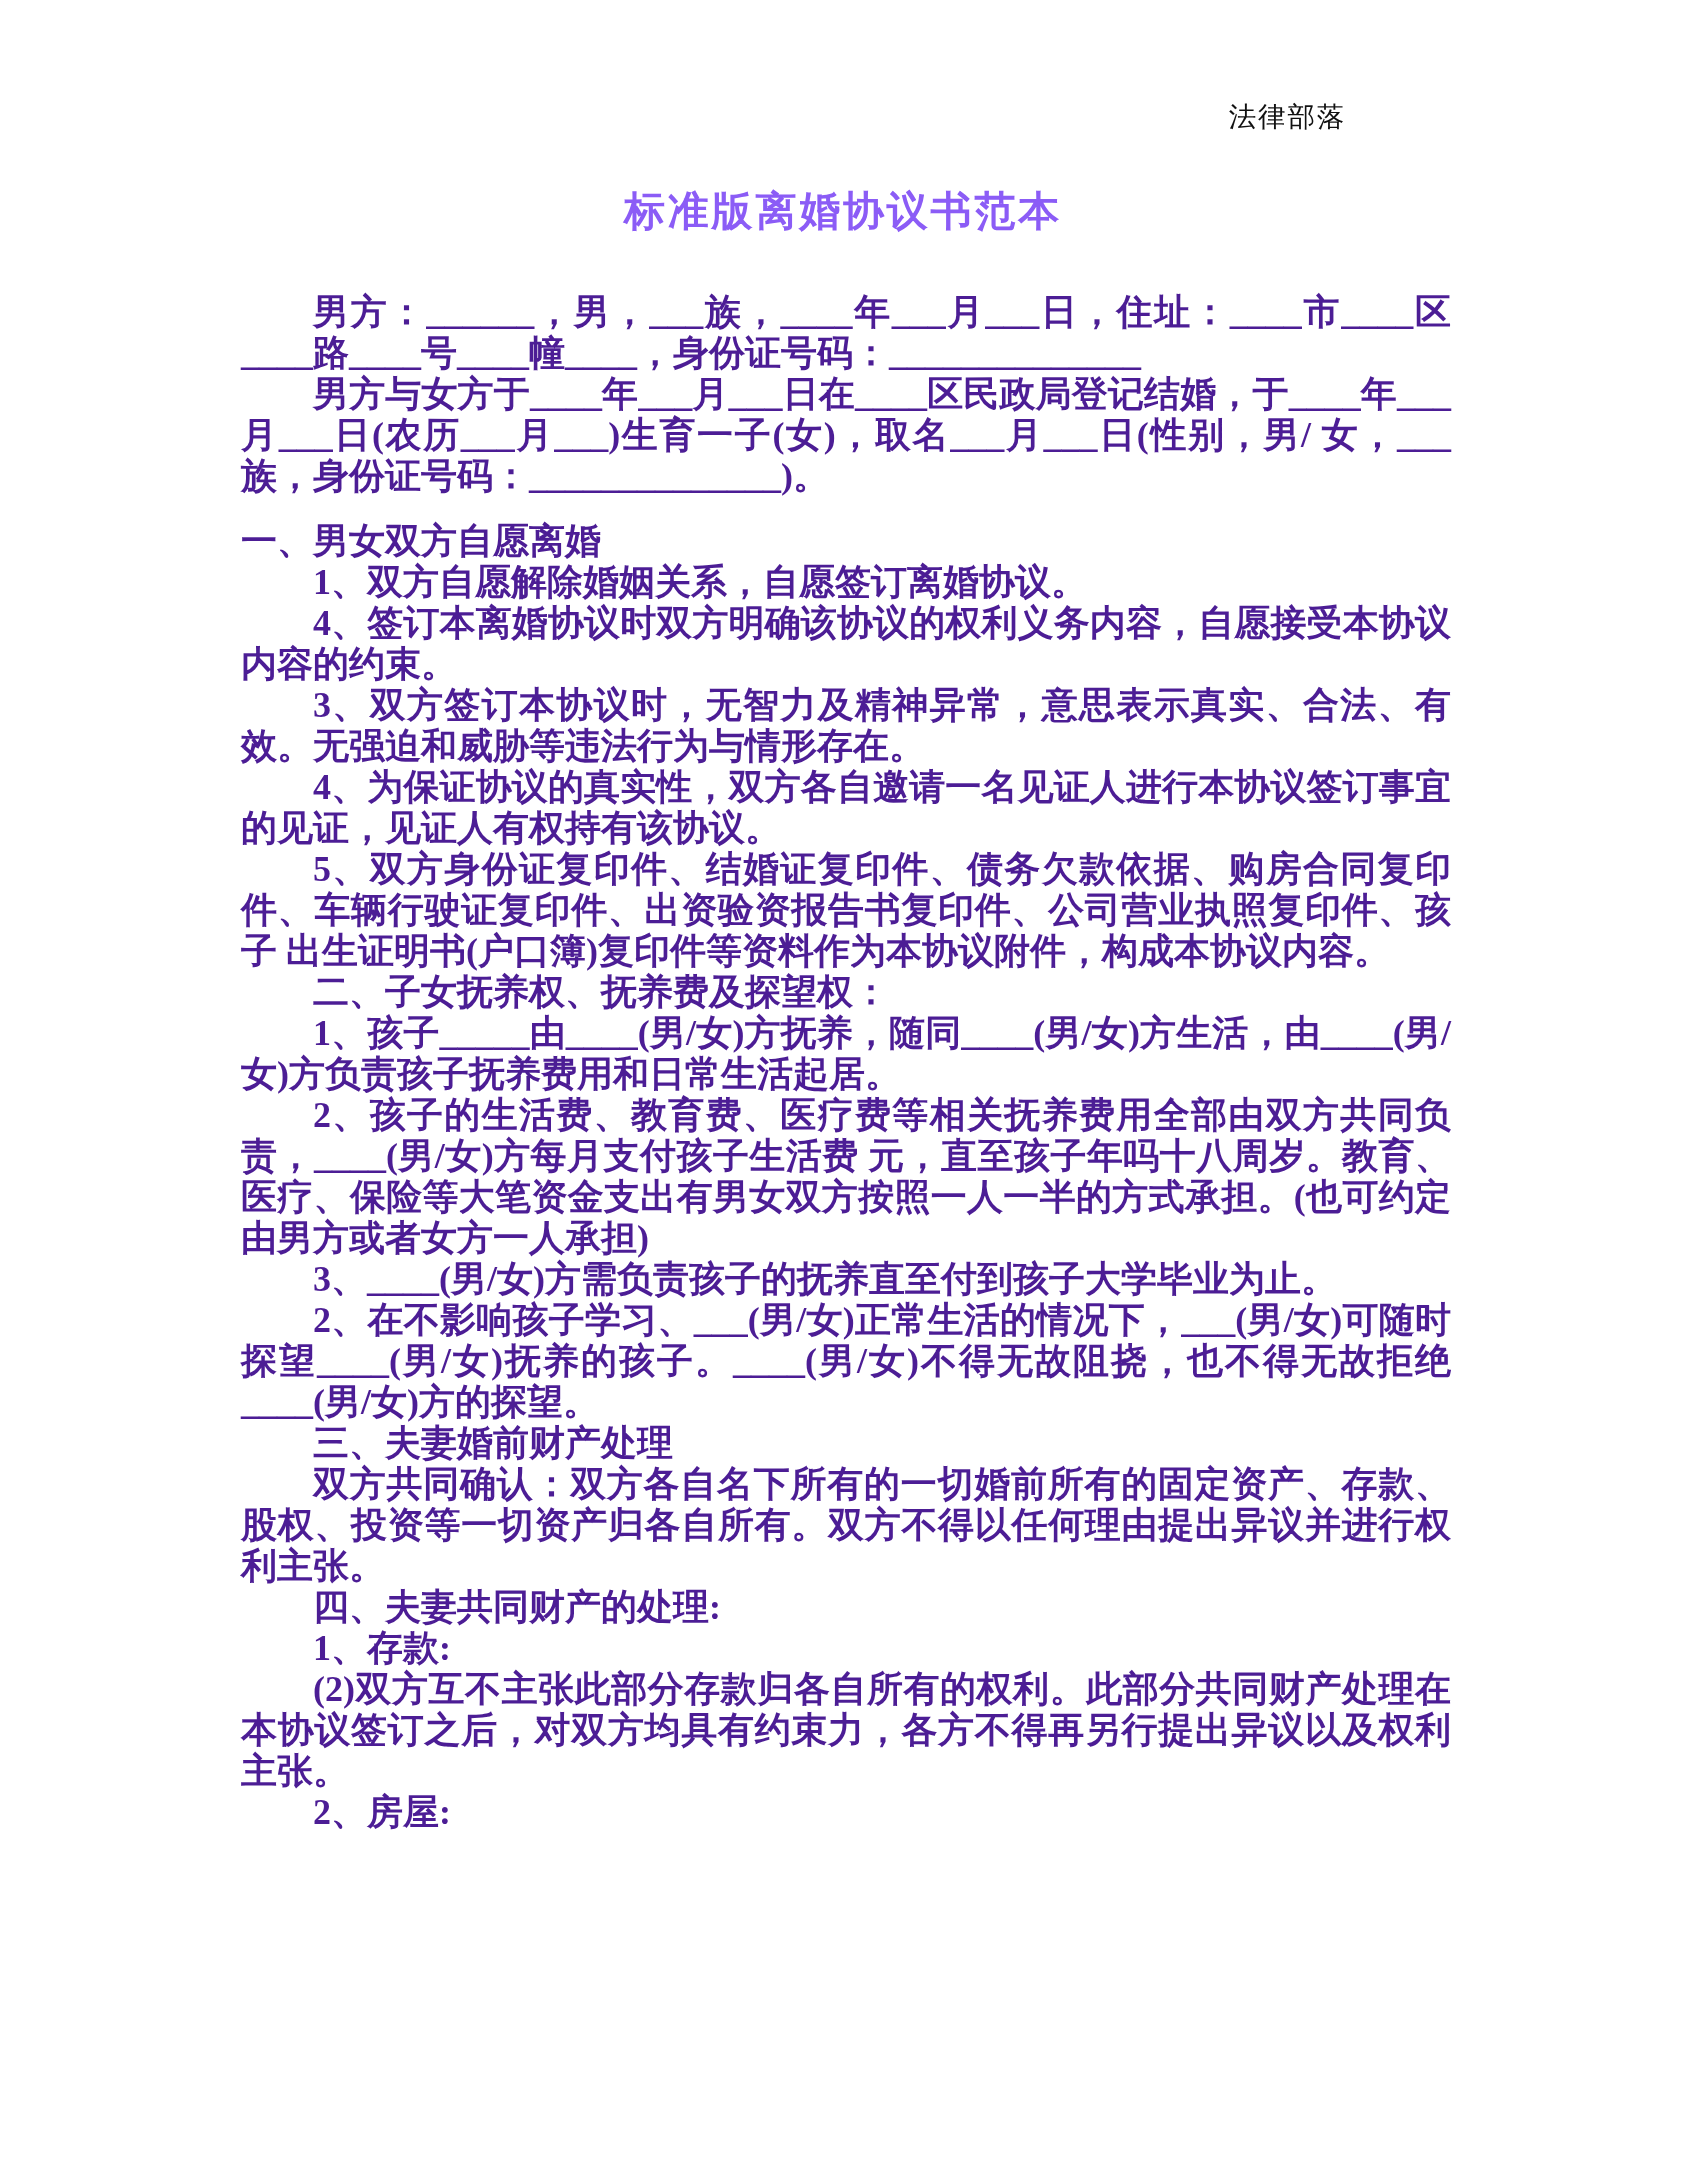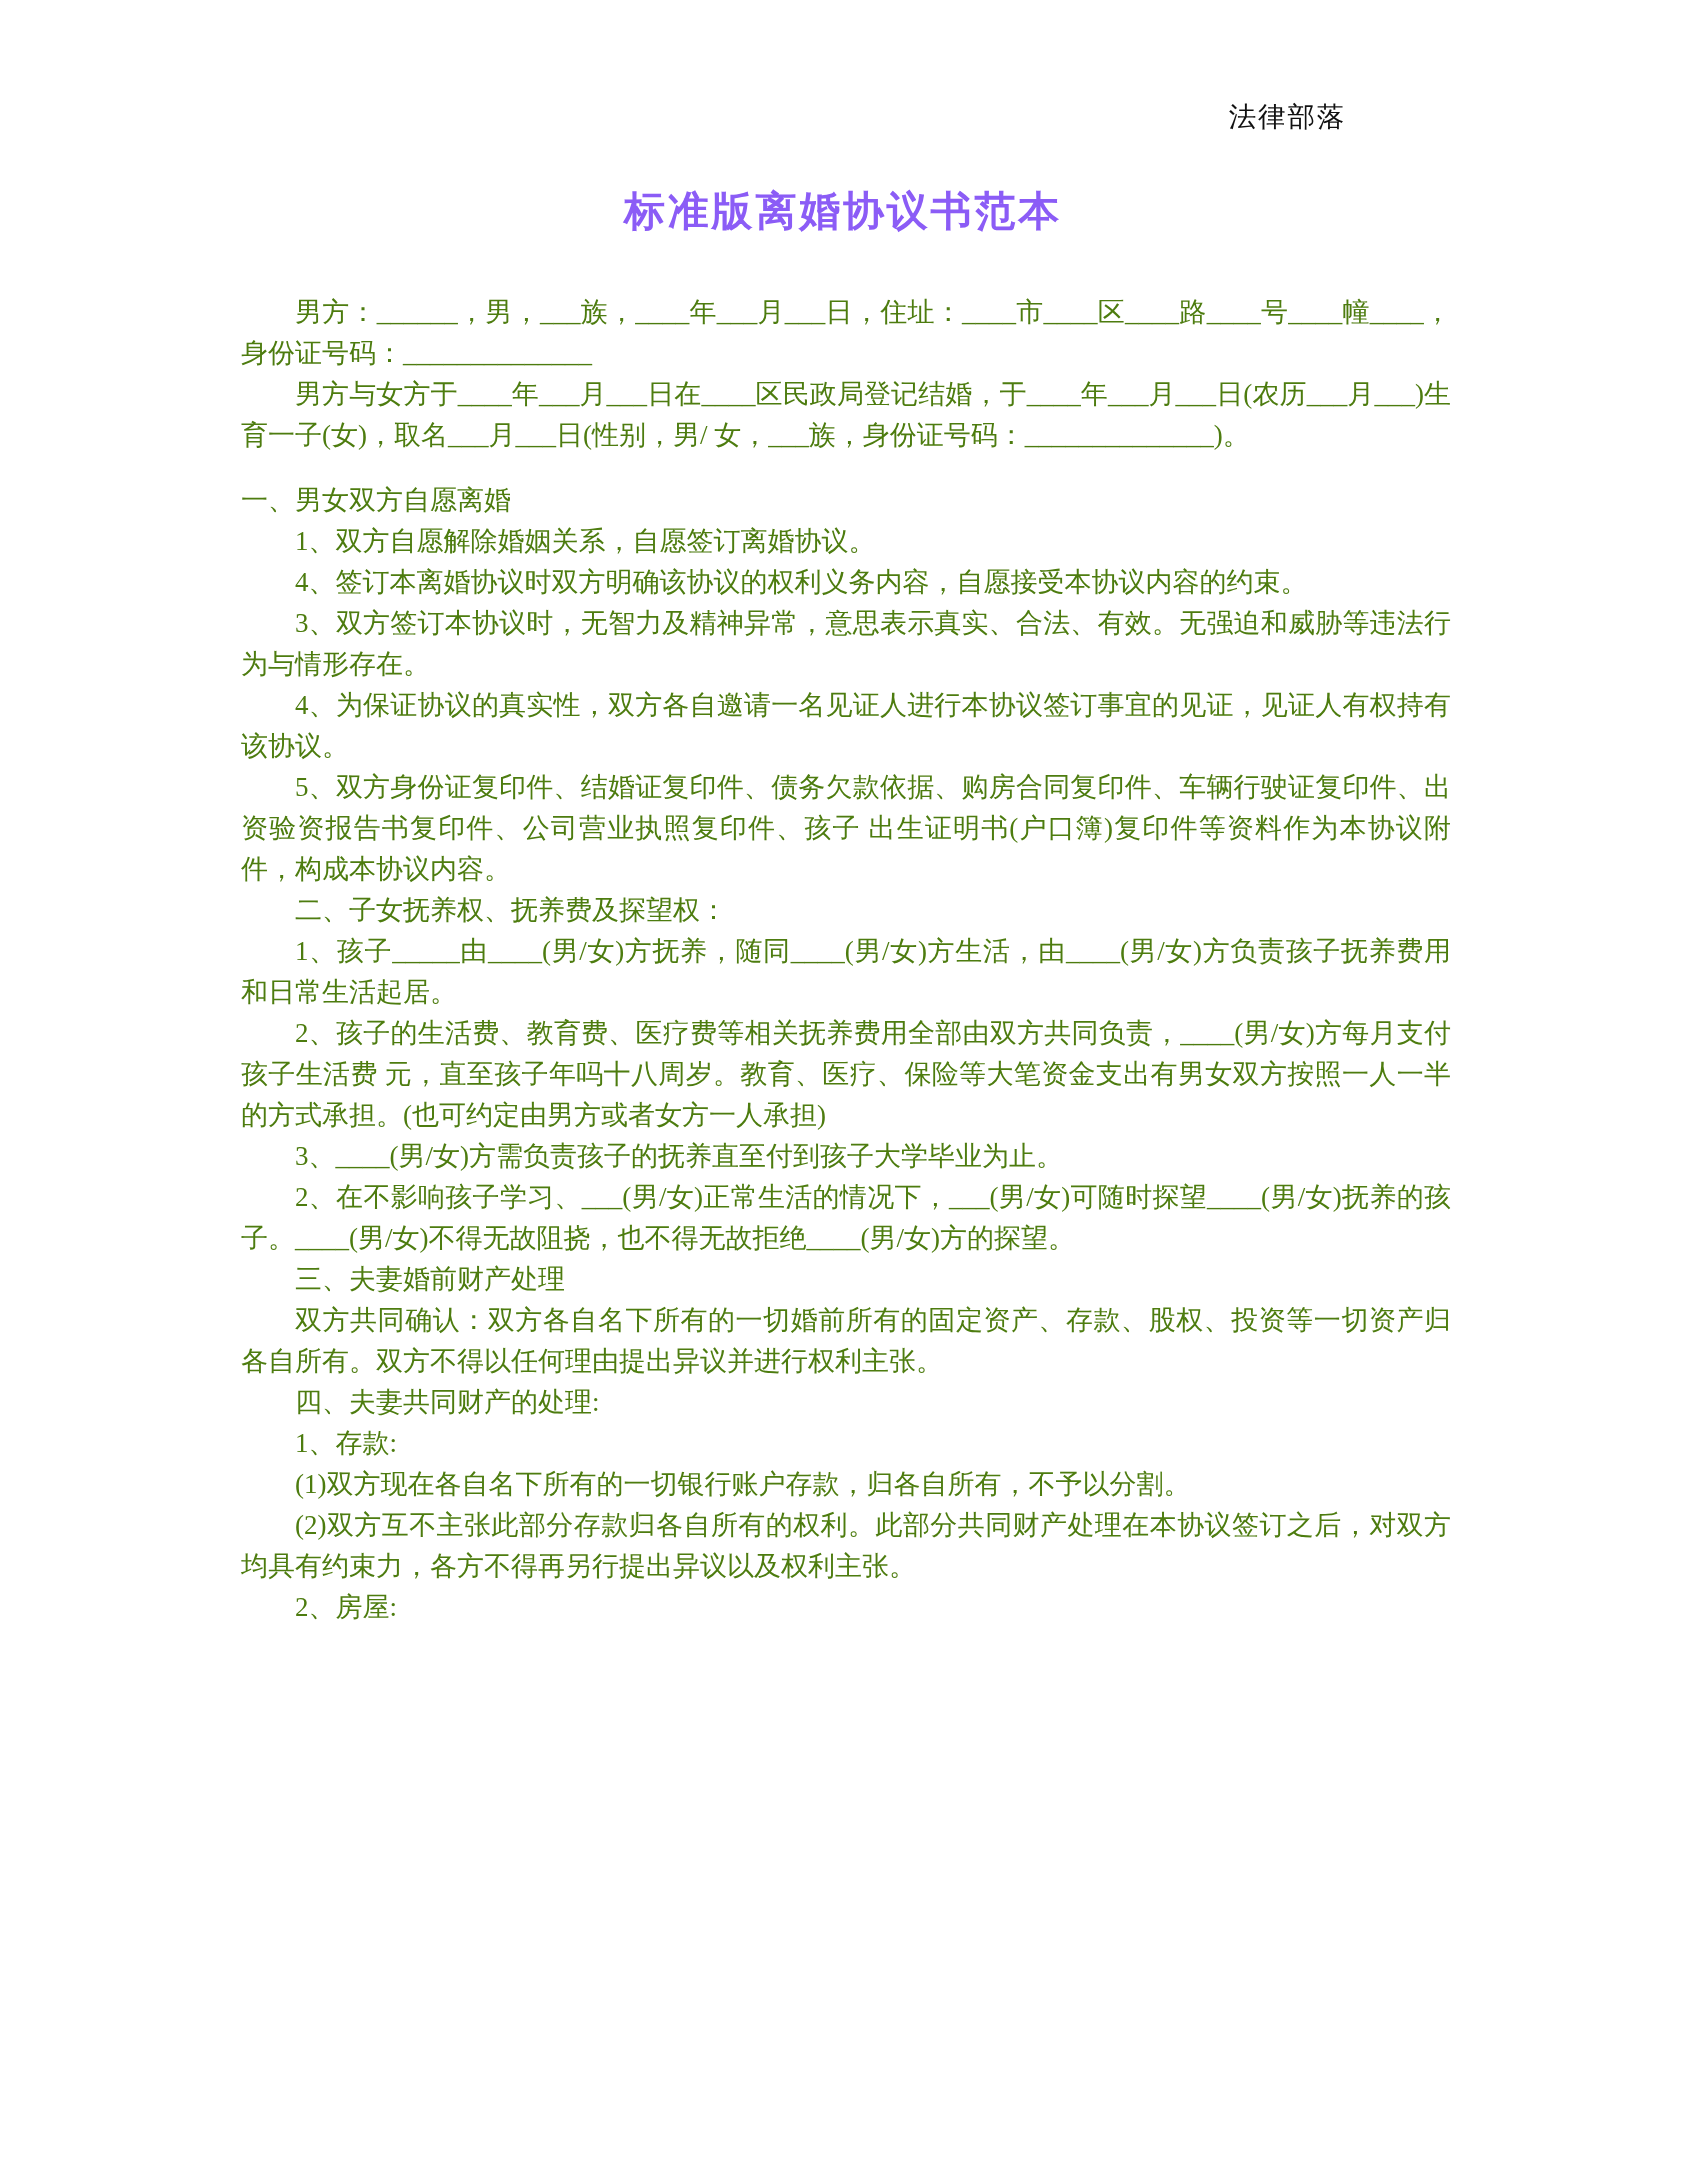--- a/index.html
+++ b/index.html
@@ -35,24 +35,25 @@
     font-size: 41px;
     font-weight: bold;
     letter-spacing: 2.8px;
     color: #8b5cf6;
   }
   .doc-body {
     position: absolute;
     top: 292px;
     left: 241px;
     width: 1210px;
-    font-size: 27px;
+    font-size: 36px;
     line-height: 41px;
     text-align: justify;
-    color: #4d7c0f;
+    color: #4c1d95;
+    font-weight: bold;
   }
   .doc-body p {
     margin: 0;
     padding: 0;
   }
   .doc-body p.indent {
     text-indent: 2em;
   }
   .doc-body p.gap-top {
     margin-top: 24px;
@@ -77,18 +78,17 @@
       <p class="indent">5、双方身份证复印件、结婚证复印件、债务欠款依据、购房合同复印件、车辆行驶证复印件、出资验资报告书复印件、公司营业执照复印件、孩子 出生证明书(户口簿)复印件等资料作为本协议附件，构成本协议内容。</p>
       <p class="indent">二、子女抚养权、抚养费及探望权：</p>
       <p class="indent">1、孩子_____由____(男/女)方抚养，随同____(男/女)方生活，由____(男/女)方负责孩子抚养费用和日常生活起居。</p>
       <p class="indent">2、孩子的生活费、教育费、医疗费等相关抚养费用全部由双方共同负责，____(男/女)方每月支付孩子生活费 元，直至孩子年吗十八周岁。教育、医疗、保险等大笔资金支出有男女双方按照一人一半的方式承担。(也可约定由男方或者女方一人承担)</p>
       <p class="indent">3、____(男/女)方需负责孩子的抚养直至付到孩子大学毕业为止。</p>
       <p class="indent">2、在不影响孩子学习、___(男/女)正常生活的情况下，___(男/女)可随时探望____(男/女)抚养的孩子。____(男/女)不得无故阻挠，也不得无故拒绝____(男/女)方的探望。</p>
       <p class="indent">三、夫妻婚前财产处理</p>
       <p class="indent">双方共同确认：双方各自名下所有的一切婚前所有的固定资产、存款、股权、投资等一切资产归各自所有。双方不得以任何理由提出异议并进行权利主张。</p>
       <p class="indent">四、夫妻共同财产的处理:</p>
       <p class="indent">1、存款:</p>
-      <p class="indent">(1)双方现在各自名下所有的一切银行账户存款，归各自所有，不予以分割。</p>
       <p class="indent">(2)双方互不主张此部分存款归各自所有的权利。此部分共同财产处理在本协议签订之后，对双方均具有约束力，各方不得再另行提出异议以及权利主张。</p>
       <p class="indent">2、房屋:</p>
     </div>
 </div>
 
 
 </body></html>

